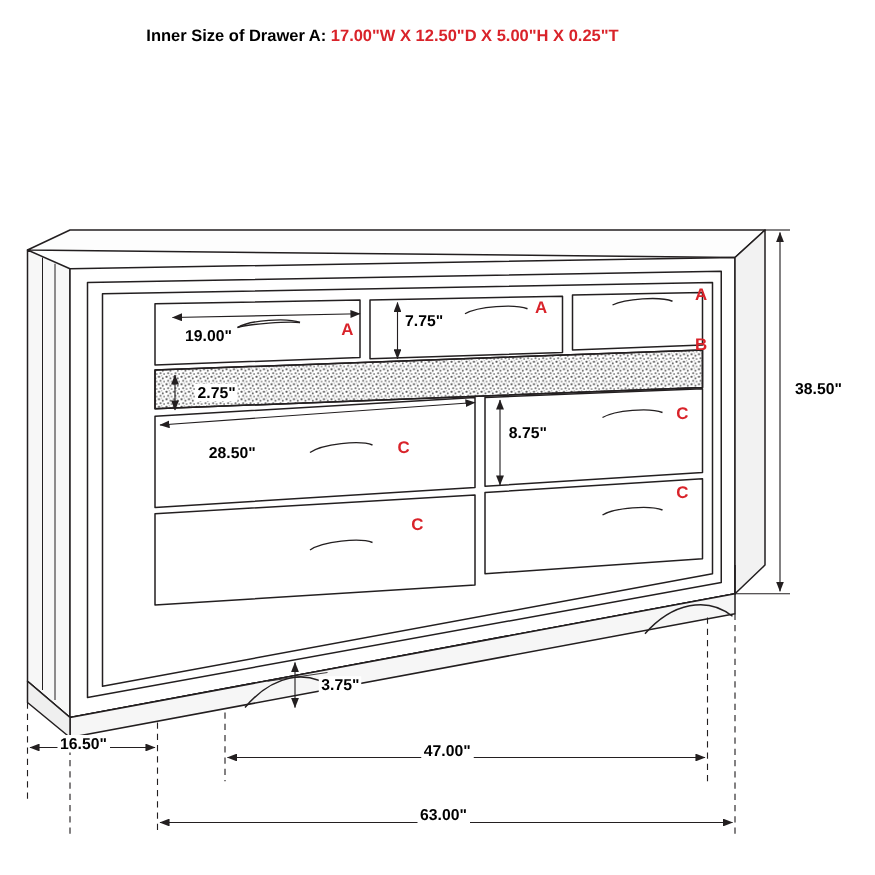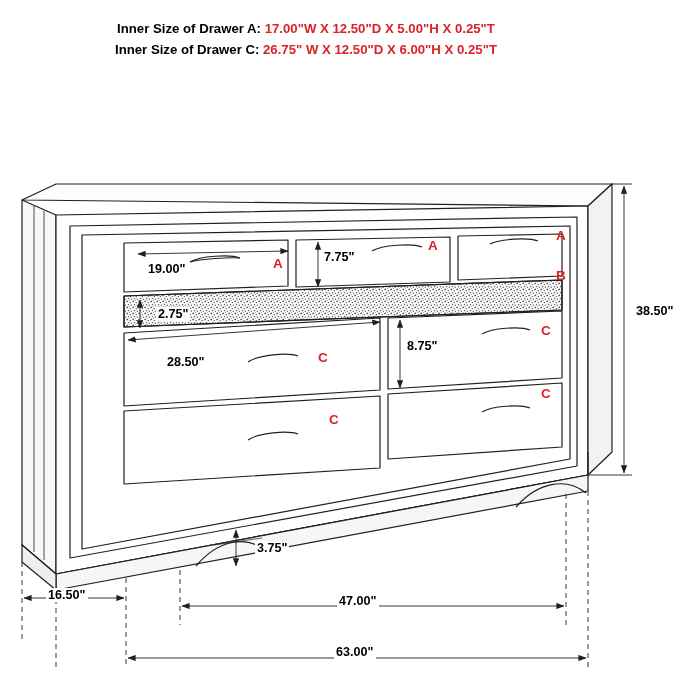--- a/index.html
+++ b/index.html
@@ -62,23 +62,20 @@
   }
 </style>
 </head>
 <body>
 
 <div id="root">
 
   <div class="spec-lines">
     <div class="spec-line">
       <span>Inner Size of Drawer A:</span><span class="red"> 17.00"W X 12.50"D X 5.00"H X 0.25"T</span>
-    </div>
-    <div class="spec-line">
-      <span>Inner Size of Drawer C:</span><span class="red"> 26.75" W X 12.50"D X 6.00"H X 0.25"T</span>
     </div>
   </div>
 
   <svg class="figure" viewBox="0 0 700 700">
     <defs>
       <marker id="arrEnd" markerWidth="9" markerHeight="7" refX="8.5" refY="3.5" orient="auto">
         <polygon points="0,0 9,3.5 0,7" fill="#231f20"></polygon>
       </marker>
       <marker id="arrStart" markerWidth="9" markerHeight="7" refX="0.5" refY="3.5" orient="auto">
         <polygon points="9,0 0,3.5 9,7" fill="#231f20"></polygon>

